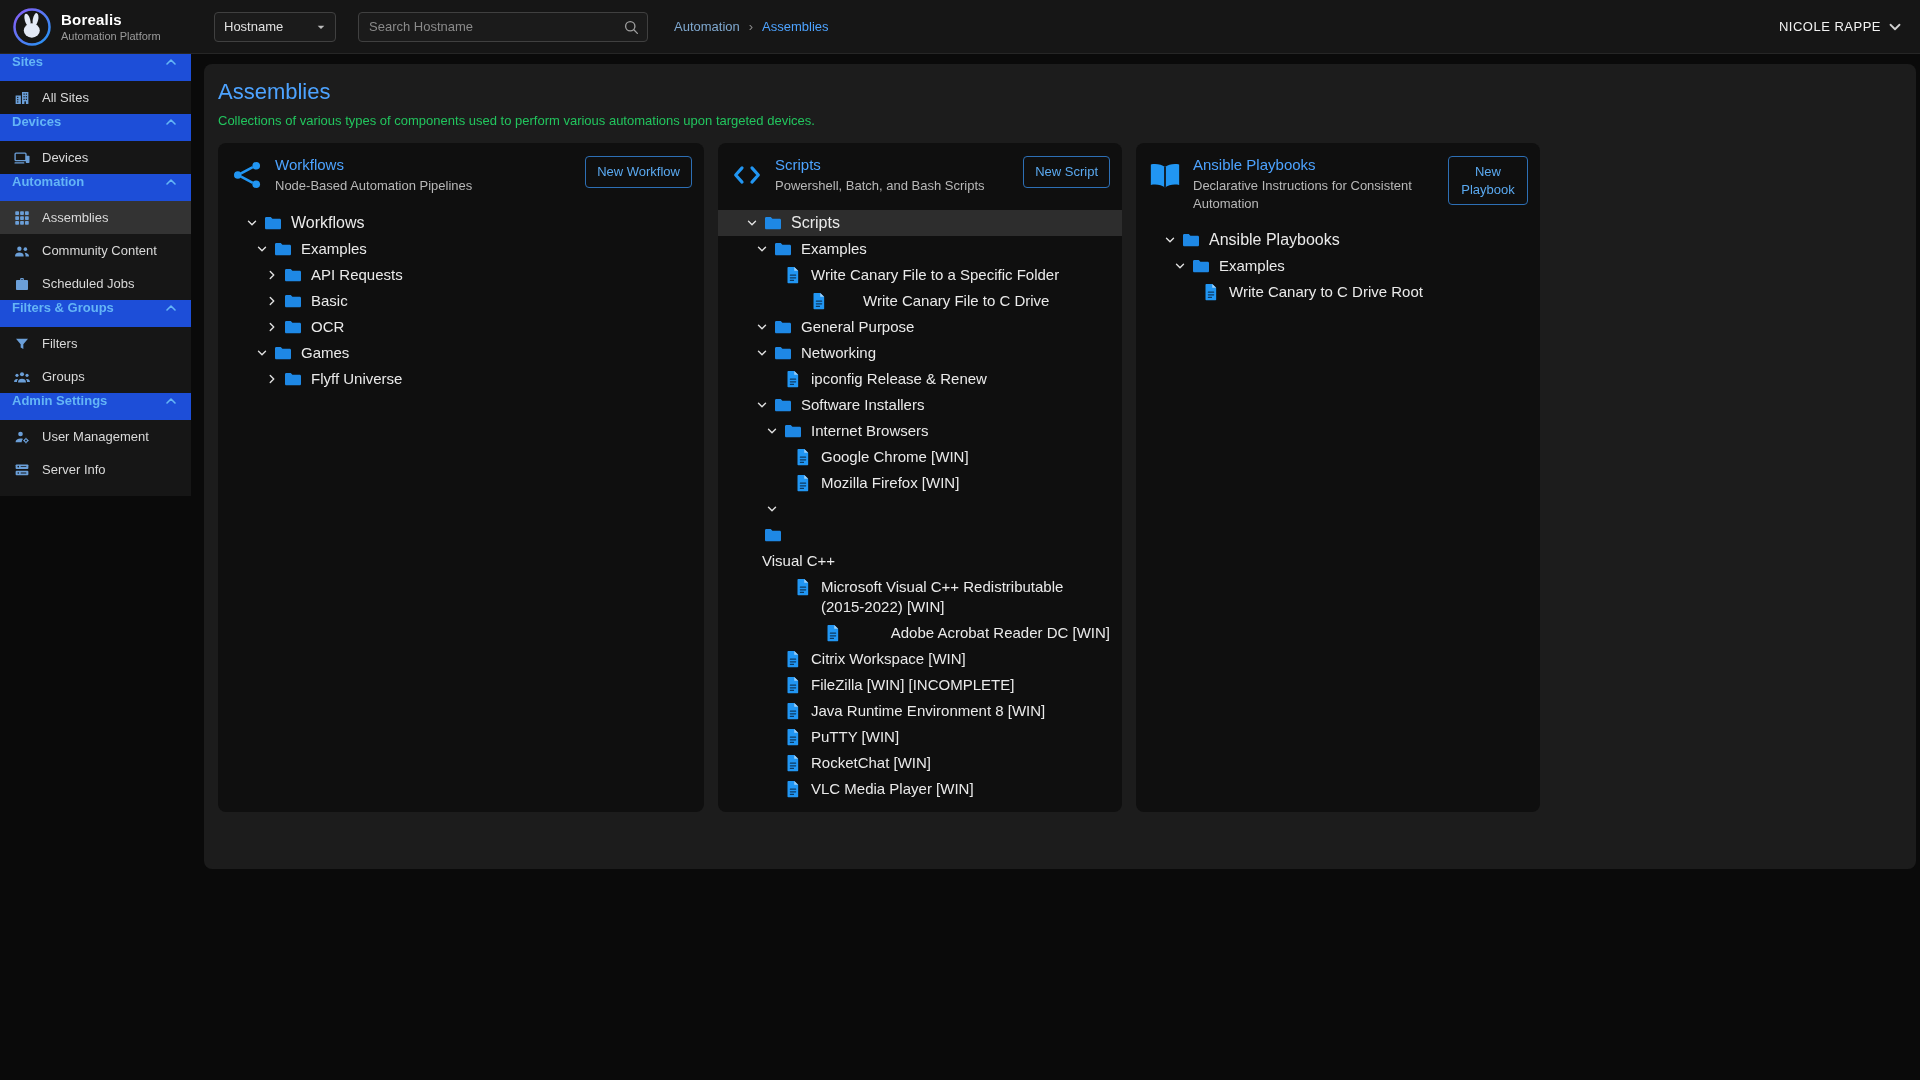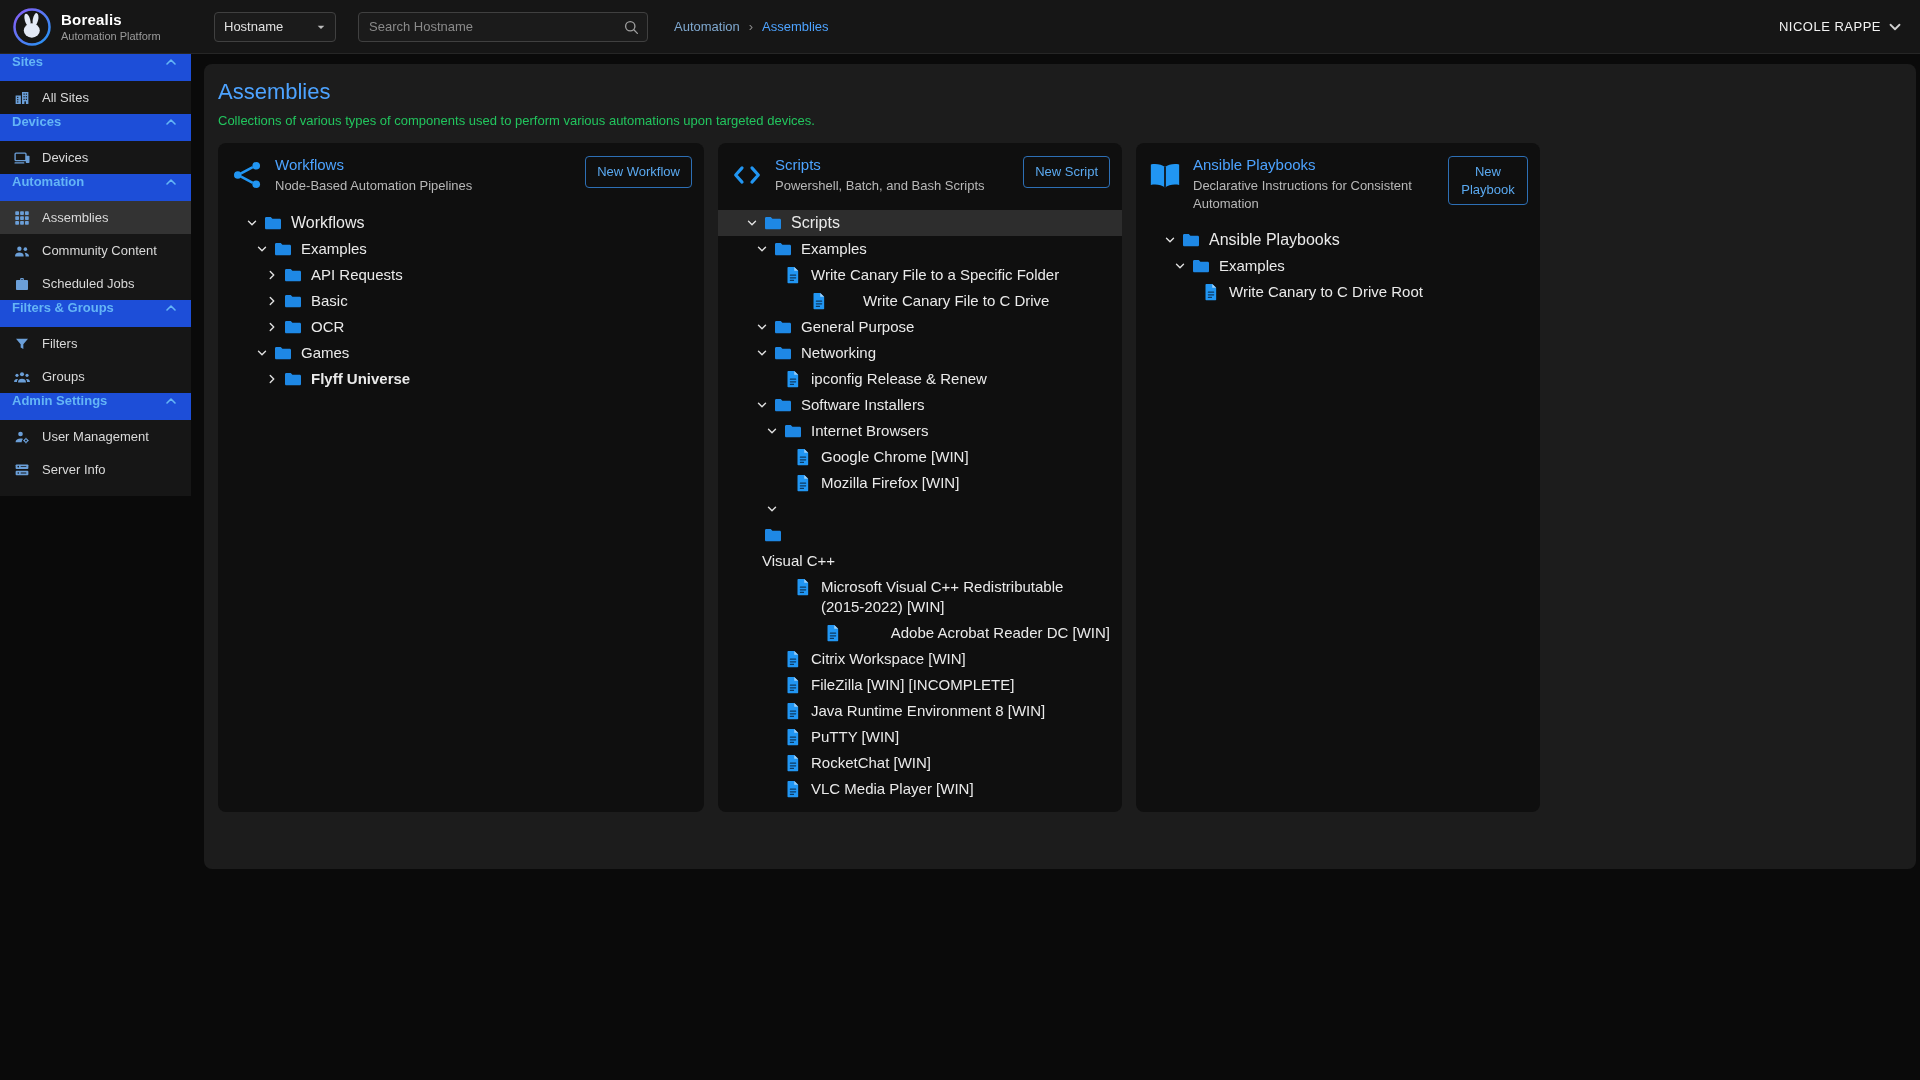--- a/index.html
+++ b/index.html
@@ -372,21 +372,21 @@
                     <path d="M6 9l6 6 6-6" fill="none" stroke="currentColor" stroke-width="2.4" stroke-linecap="round" stroke-linejoin="round"></path>
                   </svg>
                 </span>
     <span class="node-icon" data-icon="folder-icon">
                   <svg viewBox="0 0 24 24">
                     <path d="M4 4.8h5.3l2 2.1H20c.9 0 1.6.7 1.6 1.6v9.4c0 .9-.7 1.6-1.6 1.6H4c-.9 0-1.6-.7-1.6-1.6V6.4c0-.9.7-1.6 1.6-1.6z" fill="#1e88e5"></path>
                   </svg>
                 </span>
     <span class="node-label">Games</span>
   </div>
-              <div class="tree-row" style="padding-left: 44px; font-weight: bold;">
+              <div class="tree-row" style="padding-left: 44px;">
     <span class="chev" data-icon="chevron-right-icon">
                   <svg viewBox="0 0 24 24">
                     <path d="M9 6l6 6-6 6" fill="none" stroke="currentColor" stroke-width="2.4" stroke-linecap="round" stroke-linejoin="round"></path>
                   </svg>
                 </span>
     <span class="node-icon" data-icon="folder-icon">
                   <svg viewBox="0 0 24 24">
                     <path d="M4 4.8h5.3l2 2.1H20c.9 0 1.6.7 1.6 1.6v9.4c0 .9-.7 1.6-1.6 1.6H4c-.9 0-1.6-.7-1.6-1.6V6.4c0-.9.7-1.6 1.6-1.6z" fill="#1e88e5"></path>
                   </svg>
                 </span>

